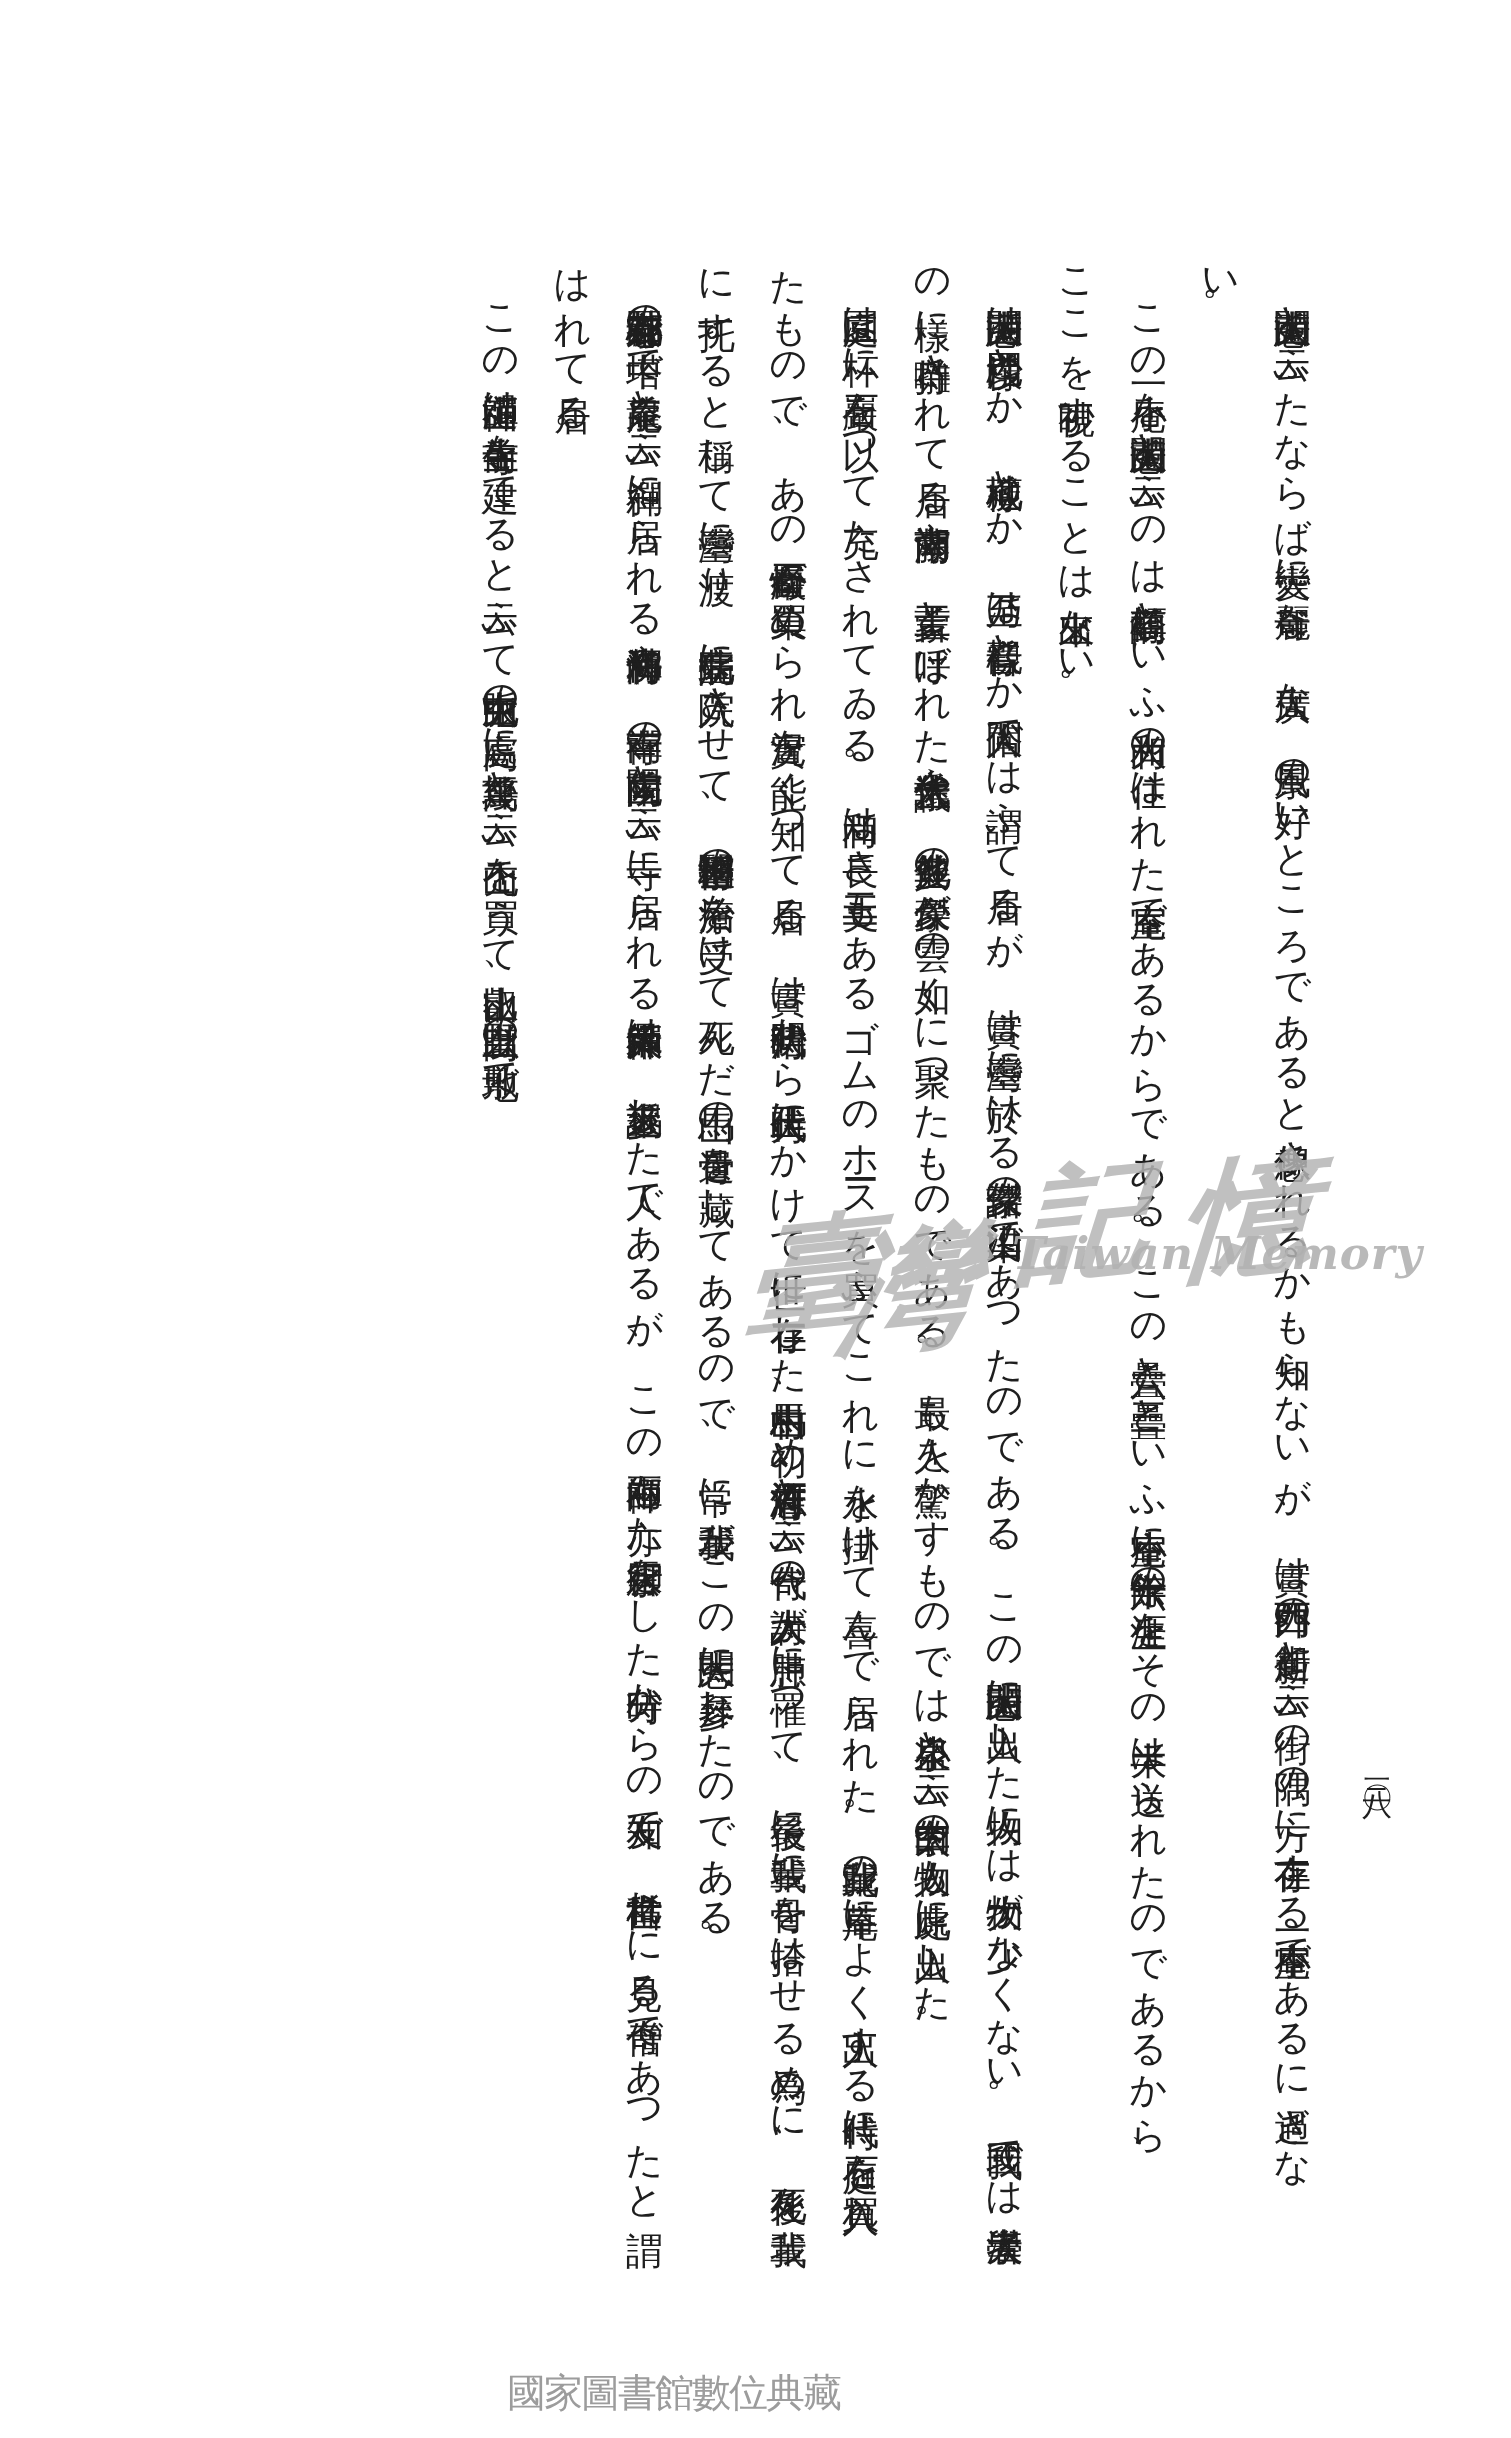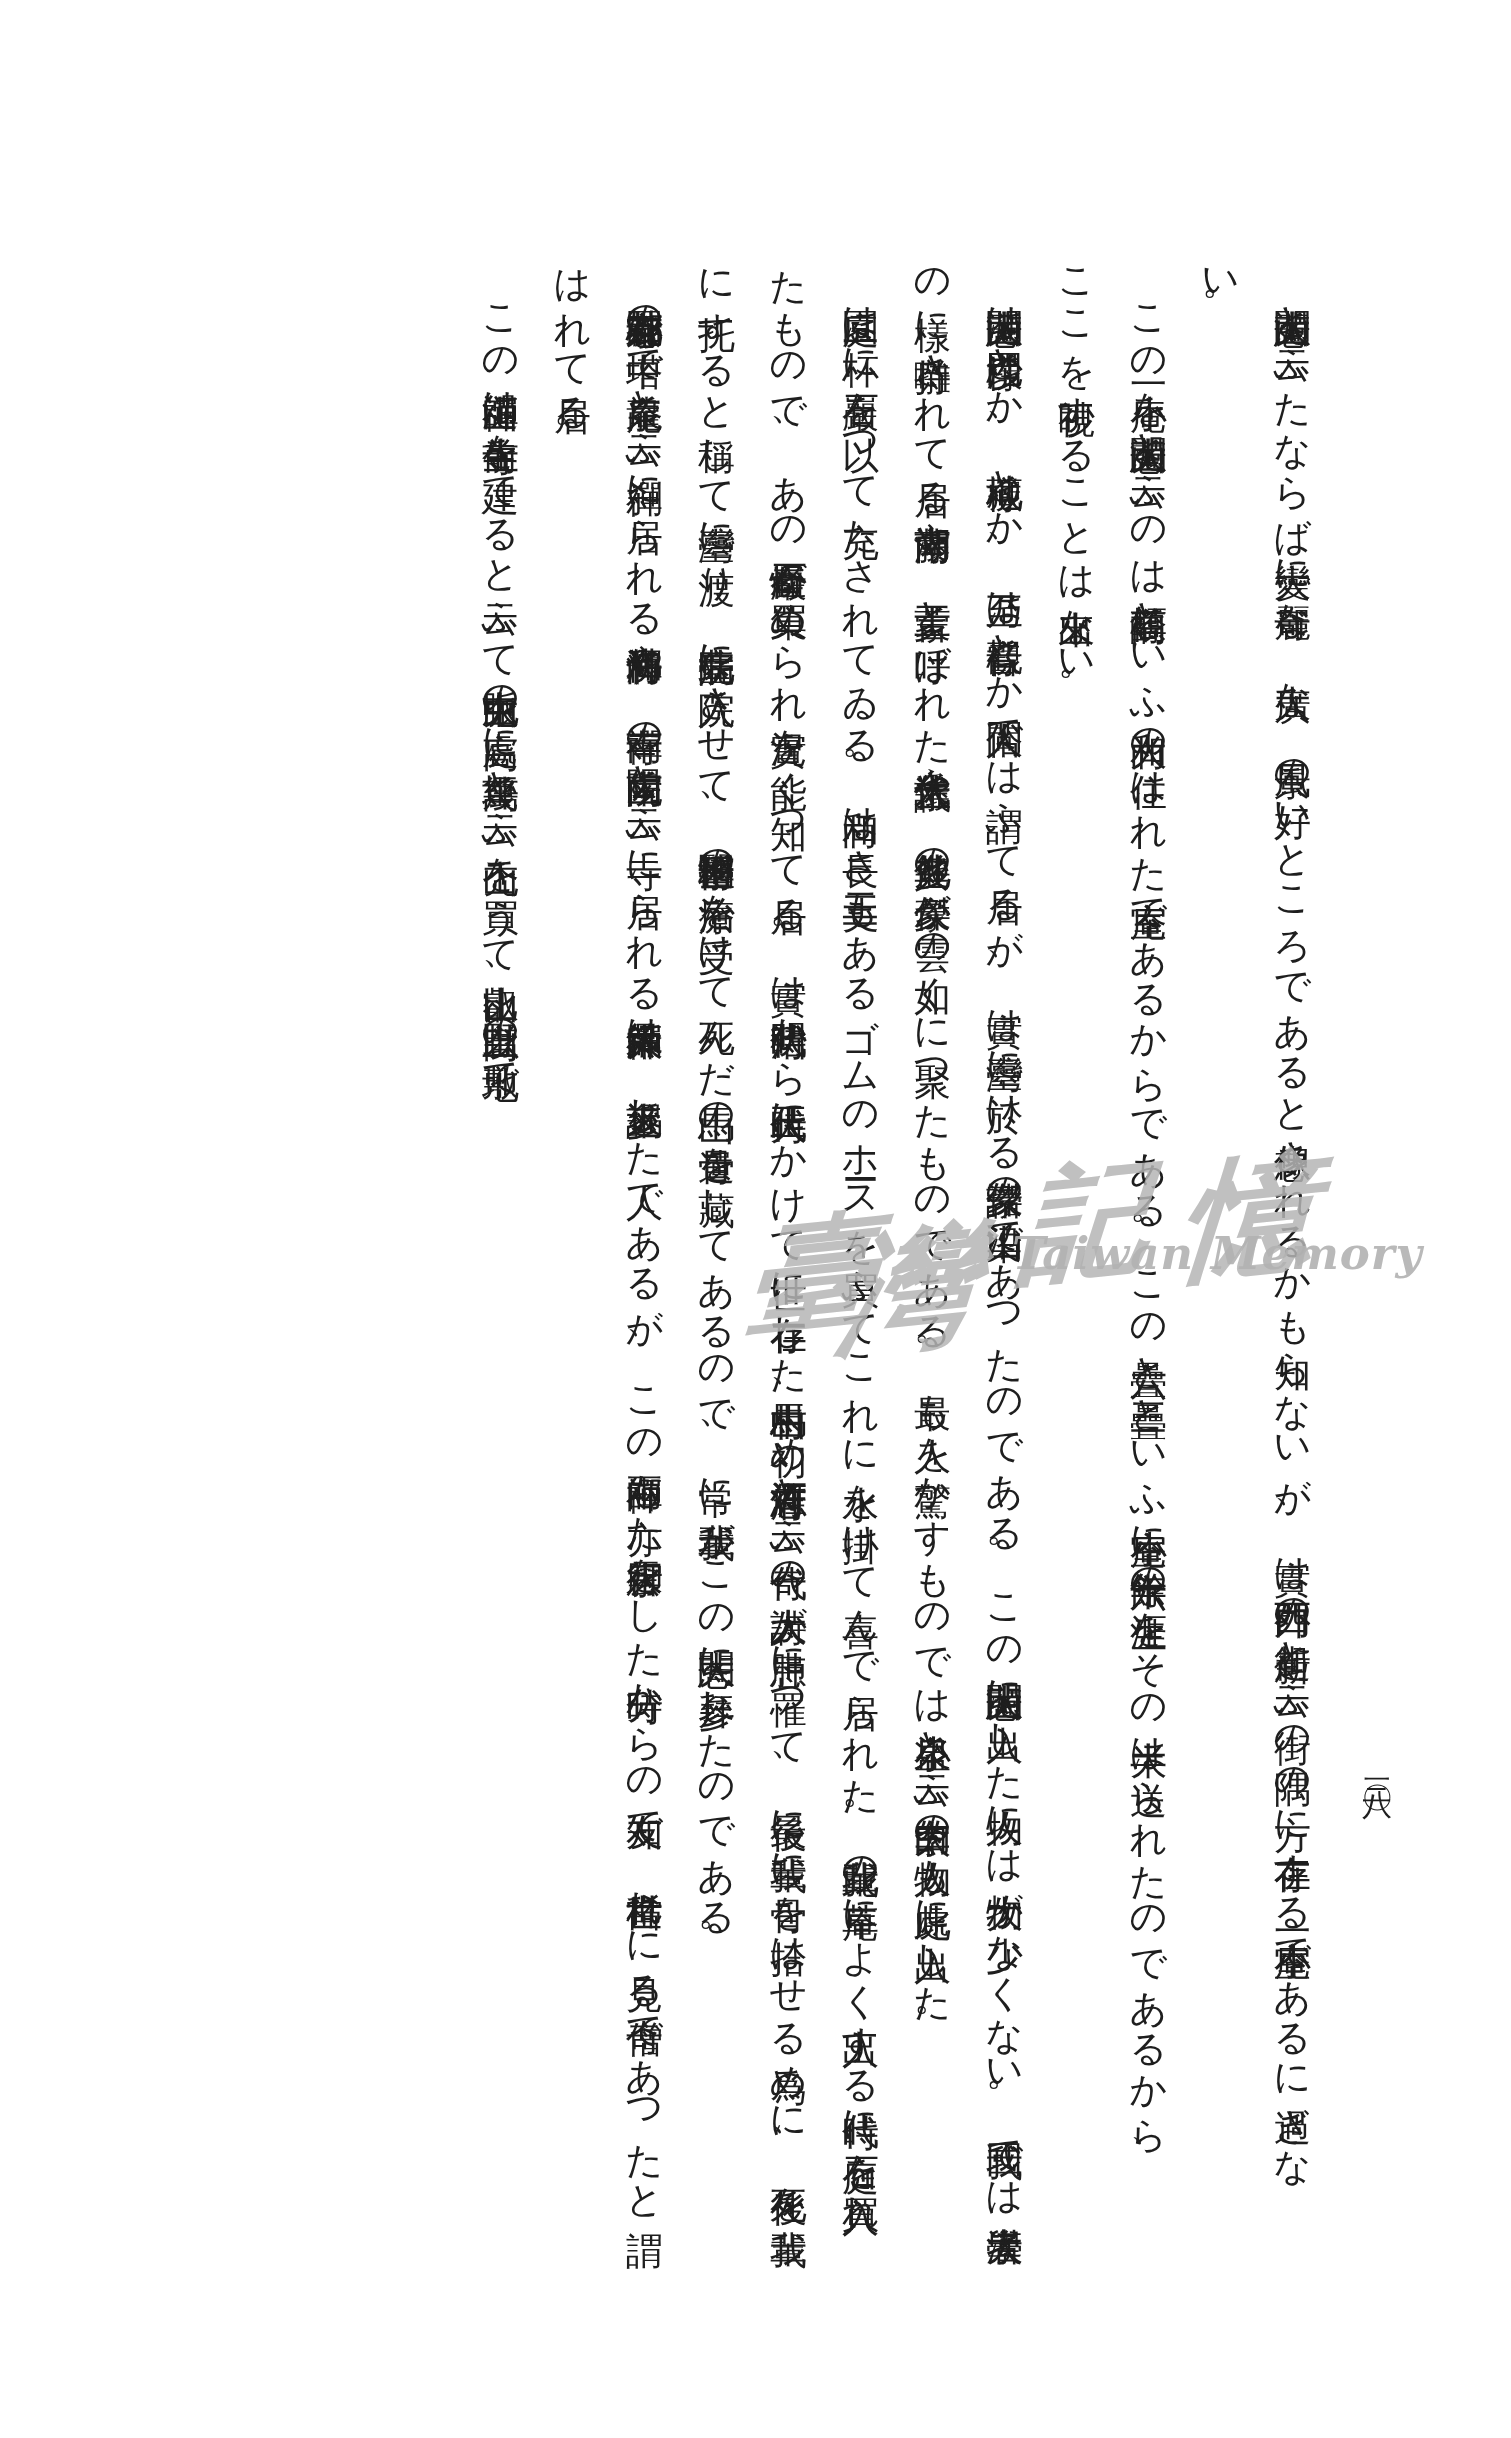--- a/index.html
+++ b/index.html
@@ -120,15 +120,16 @@
   <div class="watermark">
     <div class="watermark-kanji">
       <span class="wm-c0">臺</span>
       <span class="wm-c1">灣</span>
       <span class="wm-c2">記</span>
       <span class="wm-c3">憶</span>
     </div>
     <div class="watermark-latin">Taiwan Memory</div>
   </div>
 
+  <div class="footer-caption">國家圖書館數位典藏</div>
 
 </div>
 
 
 </body></html>

